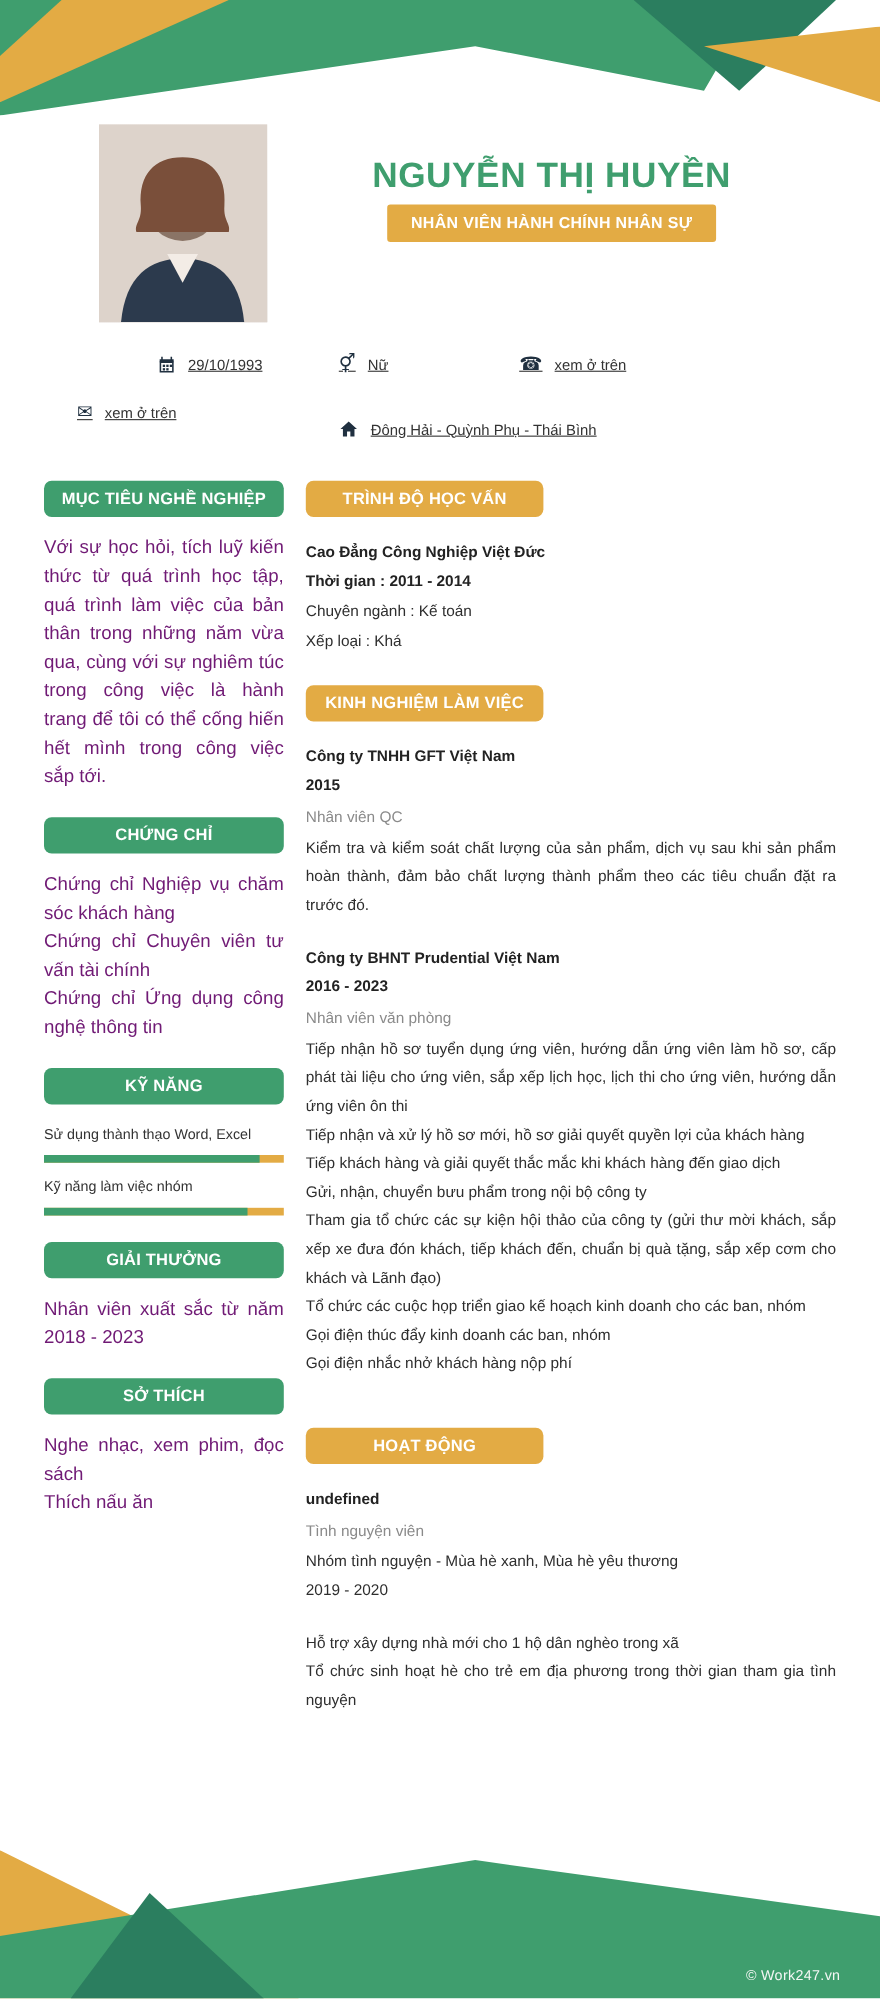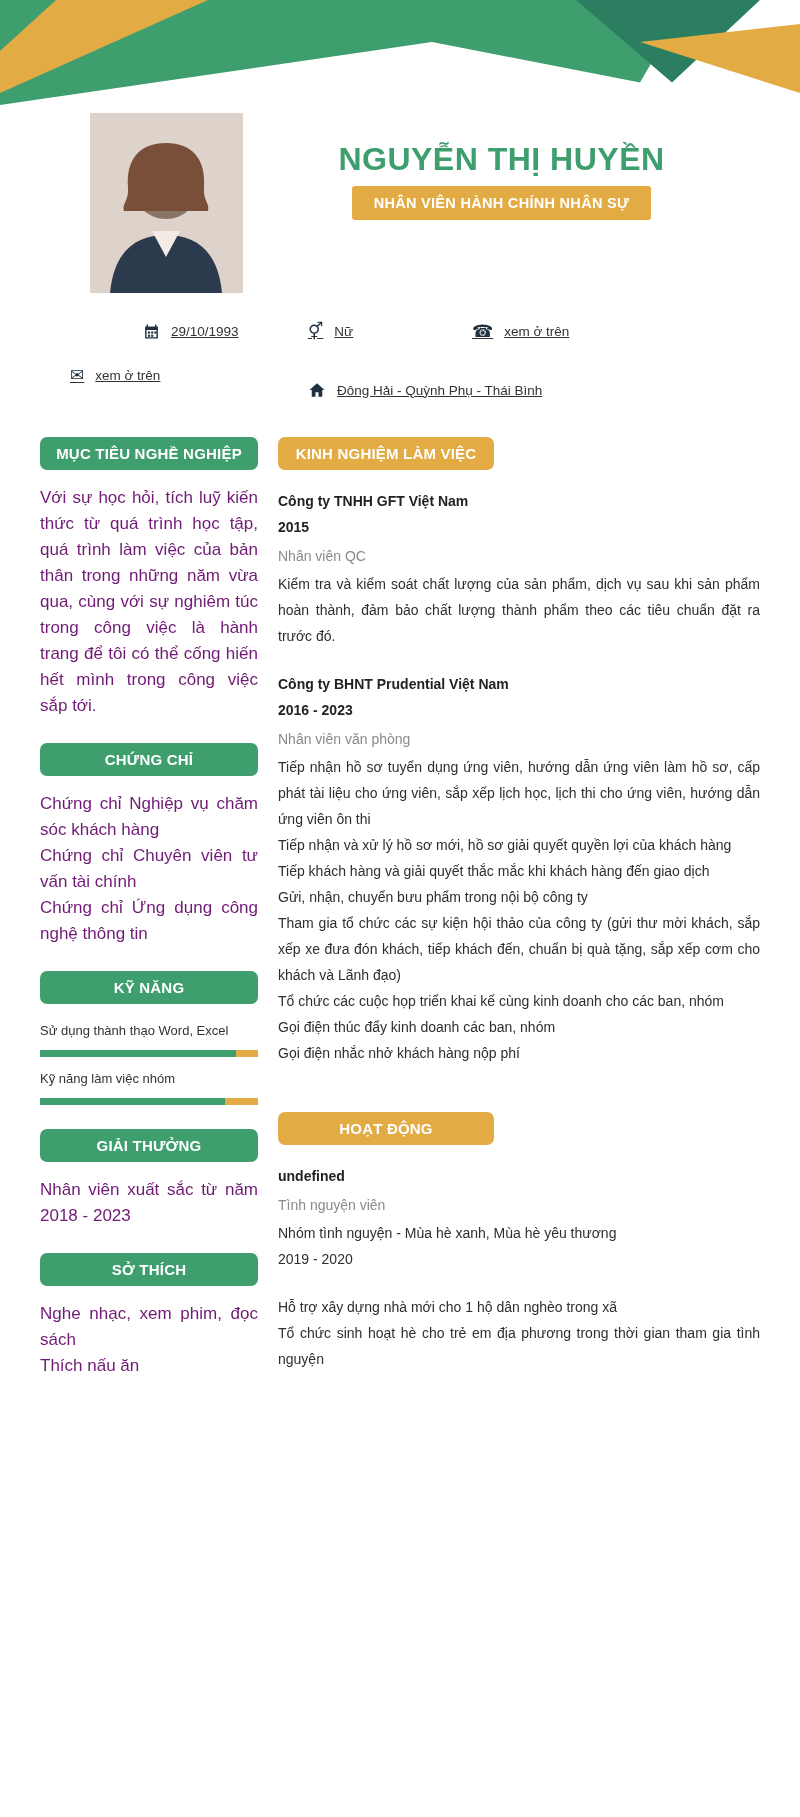--- a/index.html
+++ b/index.html
@@ -203,54 +203,67 @@
       <section>
         <div class="pill pill-green">SỞ THÍCH</div>
         <div class="left-text">Nghe nhạc, xem phim, đọc sách</div>
         <div class="left-text">Thích nấu ăn</div>
       </section>
 
     </aside>
 
     <div class="col-right">
 
+      <section>
+        <div class="pill pill-gold">TRÌNH ĐỘ HỌC VẤN</div>
+        <div class="right-text bold-line edu-line">Cao Đẳng Công Nghiệp Việt Đức</div>
+        <div class="right-text bold-line edu-line">Thời gian : 2011 - 2014</div>
+        <div class="right-text edu-line">Chuyên ngành : Kế toán</div>
+        <div class="right-text edu-line">Xếp loại : Khá</div>
+      </section>
 
       <section>
         <div class="pill pill-gold">KINH NGHIỆM LÀM VIỆC</div>
 
         <div class="job">
           <div class="right-text bold-line">Công ty TNHH GFT Việt Nam</div>
           <div class="right-text bold-line">2015</div>
           <div class="right-text muted-line job-role">Nhân viên QC</div>
           <div class="right-text">Kiểm tra và kiểm soát chất lượng của sản phẩm, dịch vụ sau khi sản phẩm hoàn thành, đảm bảo chất lượng thành phẩm theo các tiêu chuẩn đặt ra trước đó.</div>
         </div>
 
         <div class="job">
           <div class="right-text bold-line">Công ty BHNT Prudential Việt Nam</div>
           <div class="right-text bold-line">2016 - 2023</div>
           <div class="right-text muted-line job-role">Nhân viên văn phòng</div>
           <div class="right-text">Tiếp nhận hồ sơ tuyển dụng ứng viên, hướng dẫn ứng viên làm hồ sơ, cấp phát tài liệu cho ứng viên, sắp xếp lịch học, lịch thi cho ứng viên, hướng dẫn ứng viên ôn thi</div>
           <div class="right-text">Tiếp nhận và xử lý hồ sơ mới, hồ sơ giải quyết quyền lợi của khách hàng</div>
           <div class="right-text">Tiếp khách hàng và giải quyết thắc mắc khi khách hàng đến giao dịch</div>
           <div class="right-text">Gửi, nhận, chuyển bưu phẩm trong nội bộ công ty</div>
           <div class="right-text">Tham gia tổ chức các sự kiện hội thảo của công ty (gửi thư mời khách, sắp xếp xe đưa đón khách, tiếp khách đến, chuẩn bị quà tặng, sắp xếp cơm cho khách và Lãnh đạo)</div>
-          <div class="right-text">Tổ chức các cuộc họp triển khai kế cùng kinh doanh cho các ban, nhóm</div>
+          <div class="right-text">Tổ chức các cuộc họp triển giao kế hoạch kinh doanh cho các ban, nhóm</div>
           <div class="right-text">Gọi điện thúc đẩy kinh doanh các ban, nhóm</div>
           <div class="right-text">Gọi điện nhắc nhở khách hàng nộp phí</div>
         </div>
       </section>
 
       <section class="activities-section">
         <div class="pill pill-gold">HOẠT ĐỘNG</div>
         <div class="right-text bold-line">undefined</div>
         <div class="right-text muted-line job-role">Tình nguyện viên</div>
         <div class="right-text">Nhóm tình nguyện - Mùa hè xanh, Mùa hè yêu thương</div>
         <div class="right-text">2019 - 2020</div>
         <div class="act-gap"></div>
         <div class="right-text">Hỗ trợ xây dựng nhà mới cho 1 hộ dân nghèo trong xã</div>
         <div class="right-text">Tổ chức sinh hoạt hè cho trẻ em địa phương trong thời gian tham gia tình nguyện</div>
       </section>
 
     </div>
   </main>
 
+  <div class="decor-bottom">
+    <div class="shape b-gold-left"></div>
+    <div class="shape b-green-main"></div>
+    <div class="shape b-teal-left"></div>
+    <div class="copyright">© Work247.vn</div>
+  </div>
 
 </div>
 
 </body></html>

